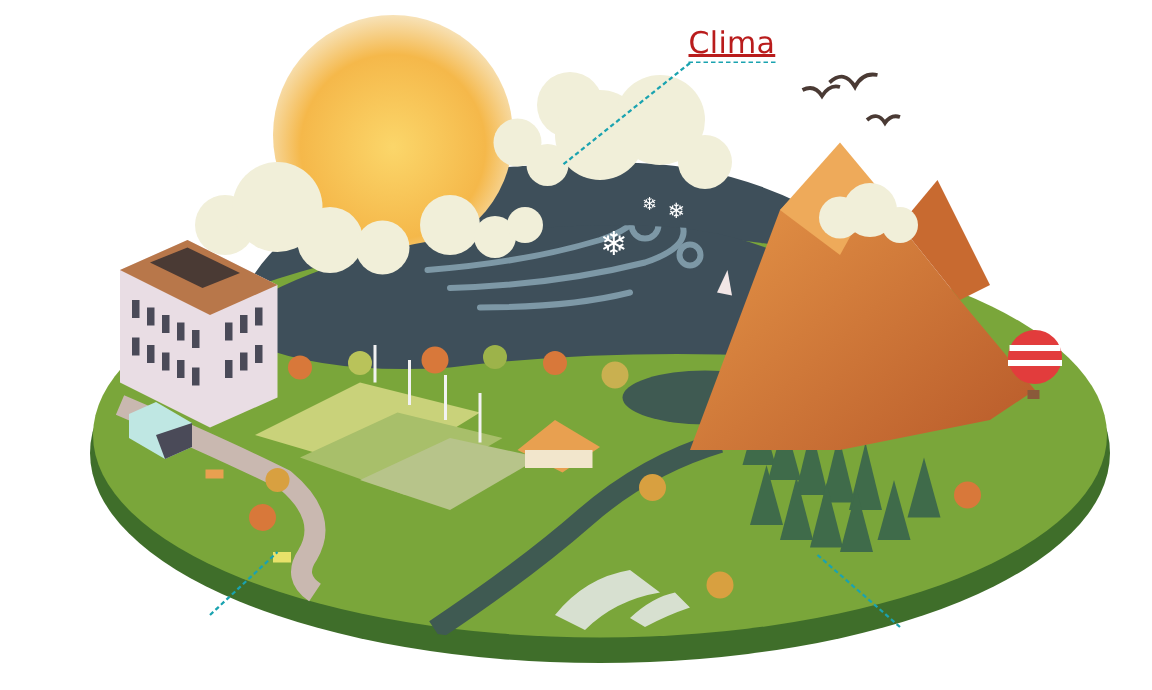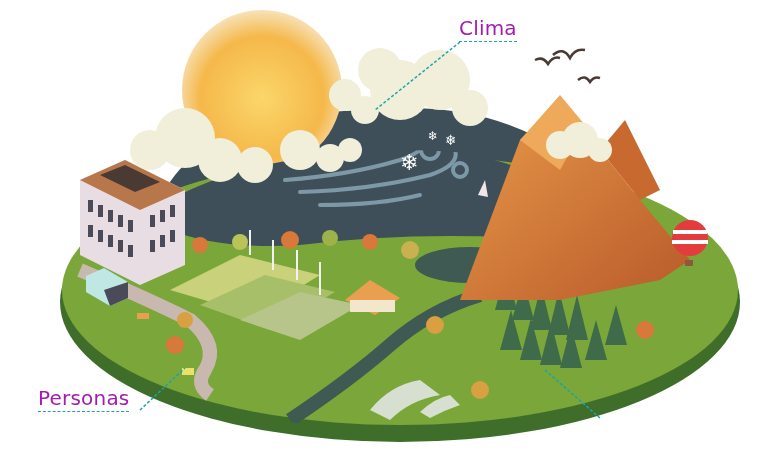--- a/index.html
+++ b/index.html
@@ -1,21 +1,21 @@
 <!DOCTYPE html>
 <html><head>
 <meta charset="utf-8">
 <style>
   html, body { margin: 0; padding: 0; background: #ffffff; }
   body { width: 768px; height: 460px; position: relative; overflow: hidden; font-family: "Liberation Sans", sans-serif; }
   .scene { position: absolute; left: 0; top: 0; width: 768px; height: 460px; }
   .label {
-    position: absolute; color: #a21caf; font-family: "DejaVu Sans", sans-serif;
+    position: absolute; color: #b91c1c; font-family: "DejaVu Sans", sans-serif;
     font-size: 20px; letter-spacing: 0.2px; line-height: 1;
-    border-bottom: 1.5px dashed #1aa3b0; padding-bottom: 3px;
+    border-bottom: 1.5px dashed #1aa3b0; padding-bottom: 3px; text-decoration: underline;
   }
   #lbl-clima { left: 459px; top: 18px; }
   #lbl-personas { left: 38px; top: 388px; }
   #lbl-naturaleza { left: 604px; top: 395px; }
 </style>
 </head>
 <body>
 
 <div class="scene">
   <svg width="768" height="460" viewBox="0 0 768 460">
@@ -193,14 +193,13 @@
     </g>
 
     <g stroke="#1aa3b0" stroke-width="1.5" stroke-dasharray="3 2" fill="none">
       <path d="M460 42 L375 110"></path>
       <path d="M140 410 L185 368"></path>
       <path d="M600 418 L545 370"></path>
     </g>
   </svg>
 
   <div id="lbl-clima" class="label">Clima</div>
-  <div id="lbl-personas" class="label">Personas</div>
 </div>
 
 </body></html>

